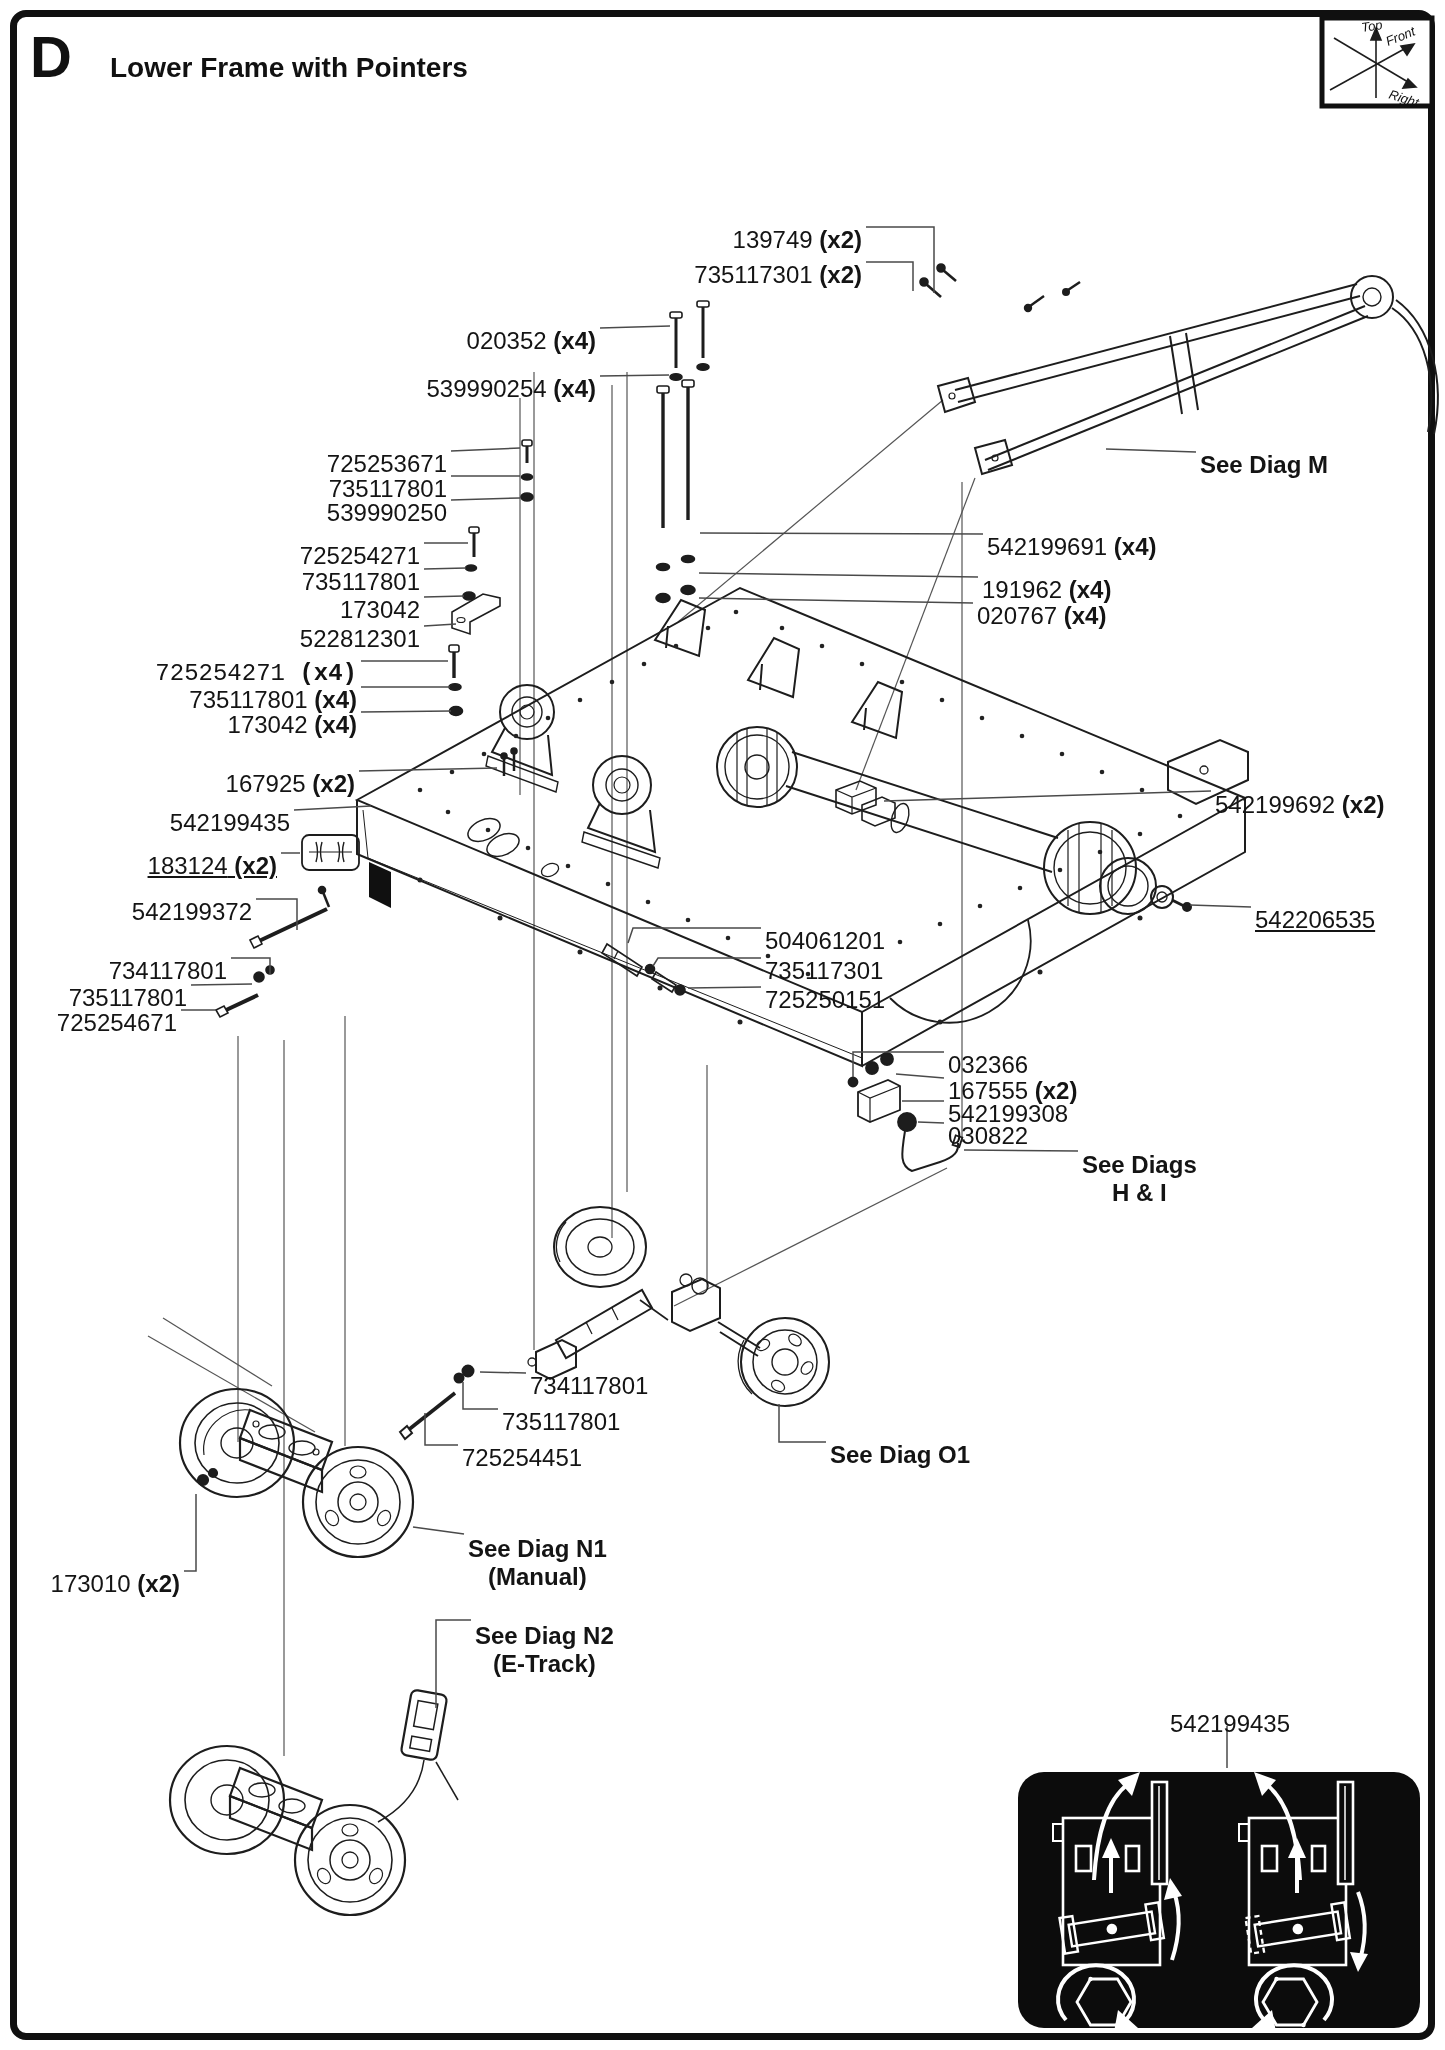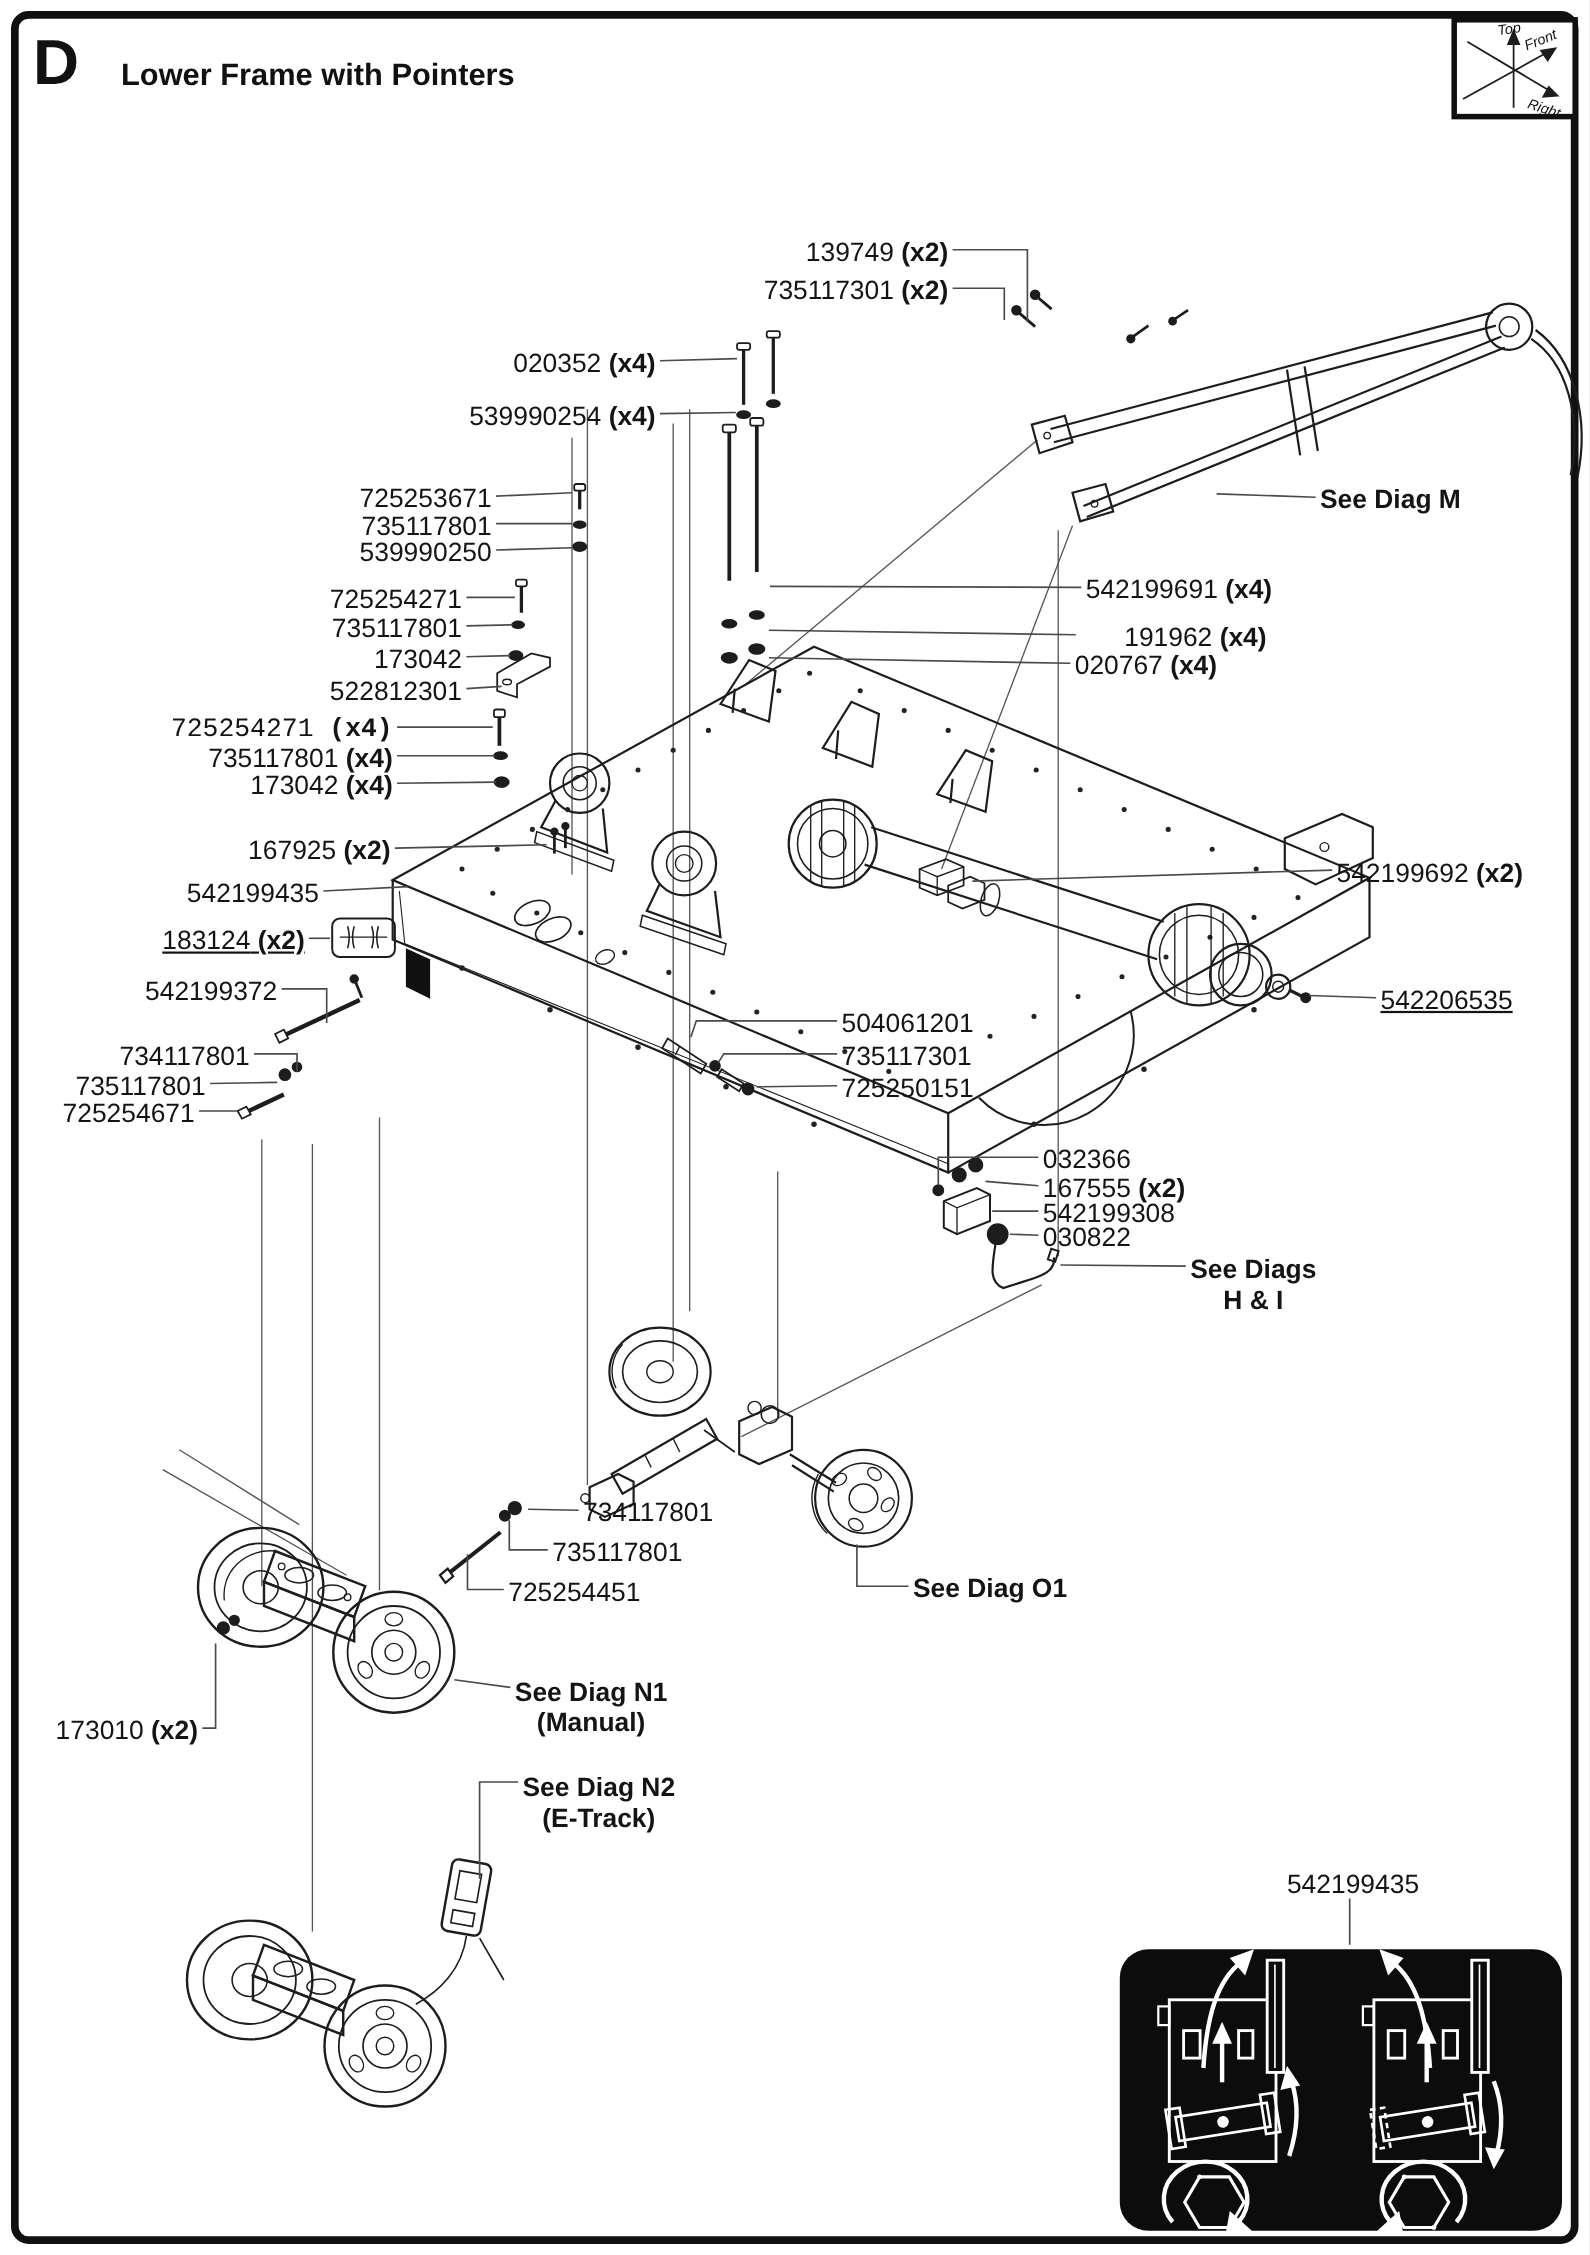--- a/index.html
+++ b/index.html
@@ -3,21 +3,21 @@
 <meta charset="utf-8">
 <style>
   html,body{margin:0;padding:0;background:#e8e8e8;}
   #page{position:relative;width:1445px;height:2050px;background:#ffffff;overflow:hidden;
         font-family:"Liberation Sans",sans-serif;color:#111;}
   #page-border{position:absolute;left:10px;top:10px;right:10px;bottom:10px;
         border:7px solid #101010;border-radius:16px;}
   #art{position:absolute;left:0;top:0;width:1445px;height:2050px;}
   #section-letter{position:absolute;left:30px;top:28px;font-size:58px;font-weight:bold;line-height:1;}
   #page-title{position:absolute;left:110px;top:52px;font-size:28px;font-weight:bold;}
-  #callouts{position:absolute;left:0;top:4px;width:1445px;height:1576px;pointer-events:none;}
+  #callouts{position:absolute;left:0;top:14px;width:1445px;height:1576px;pointer-events:none;}
   .callout{position:absolute;font-size:24px;line-height:28px;white-space:nowrap;color:#141414;}
   .callout .qty{font-weight:bold;}
   .callout.bold{font-weight:bold;text-align:center;}
   .callout .l2{text-align:center;}
   .leader{fill:none;stroke:#4a4a4a;stroke-width:1.5;}
   .art-line{stroke:#1d1d1d;fill:none;}
   .thin{stroke:#555;stroke-width:1.2;fill:none;}
   text.compass-label{font-family:"Liberation Sans",sans-serif;font-style:italic;font-size:13px;fill:#111;}
 </style>
 </head>
@@ -469,21 +469,21 @@
       <div class="callout" style="right: 1088px; top: 697px;"><span>173042</span><span class="qty">&nbsp;(x4)</span></div>
       <div class="callout" style="right: 1090px; top: 756px;"><span>167925</span><span class="qty">&nbsp;(x2)</span></div>
       <div class="callout" style="right: 1155px; top: 795px;"><span>542199435</span></div>
       <div class="callout" style="right: 1168px; top: 838px; text-decoration: underline;"><span>183124</span><span class="qty">&nbsp;(x2)</span></div>
       <div class="callout" style="right: 1193px; top: 884px;"><span>542199372</span></div>
       <div class="callout" style="right: 1218px; top: 943px;"><span>734117801</span></div>
       <div class="callout" style="right: 1258px; top: 970px;"><span>735117801</span></div>
       <div class="callout" style="right: 1268px; top: 995px; text-align: right;"><span>725254671</span></div>
       <div class="callout bold" style="left: 1200px; top: 437px;"><span>See Diag M</span></div>
       <div class="callout" style="left: 987px; top: 519px;"><span>542199691</span><span class="qty">&nbsp;(x4)</span></div>
-      <div class="callout" style="left: 982px; top: 562px; margin-left: 40px;"><span>191962</span><span class="qty">&nbsp;(x4)</span></div>
+      <div class="callout" style="left: 982px; top: 562px;"><span>191962</span><span class="qty">&nbsp;(x4)</span></div>
       <div class="callout" style="left: 977px; top: 588px;"><span>020767</span><span class="qty">&nbsp;(x4)</span></div>
       <div class="callout" style="left: 1215px; top: 777px;"><span>542199692</span><span class="qty">&nbsp;(x2)</span></div>
       <div class="callout" style="left: 1255px; top: 892px; text-decoration: underline;"><span>542206535</span></div>
       <div class="callout" style="left: 765px; top: 913px;"><span>504061201</span></div>
       <div class="callout" style="left: 765px; top: 943px;"><span>735117301</span></div>
       <div class="callout" style="left: 765px; top: 972px;"><span>725250151</span></div>
       <div class="callout" style="left: 948px; top: 1037px;"><span>032366</span></div>
       <div class="callout" style="left: 948px; top: 1063px;"><span>167555</span><span class="qty">&nbsp;(x2)</span></div>
       <div class="callout" style="left: 948px; top: 1086px;"><span>542199308</span></div>
       <div class="callout" style="left: 948px; top: 1108px;"><span>030822</span></div>

